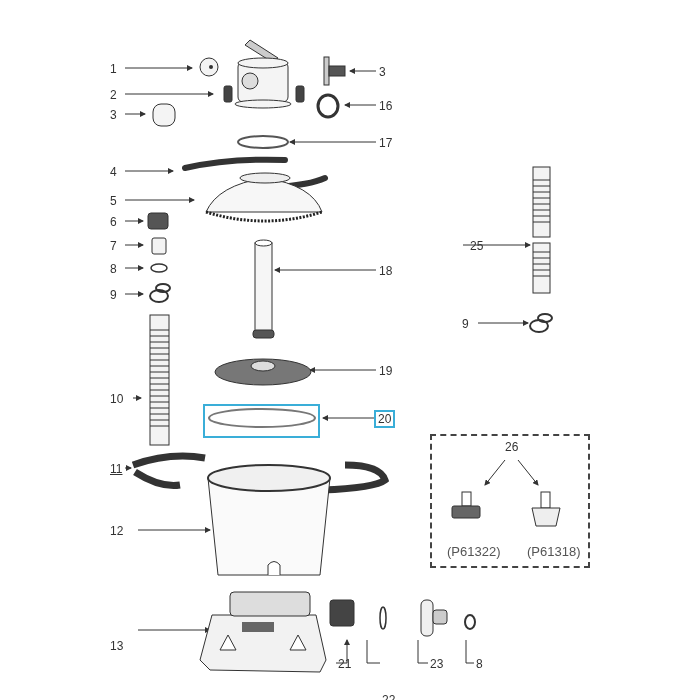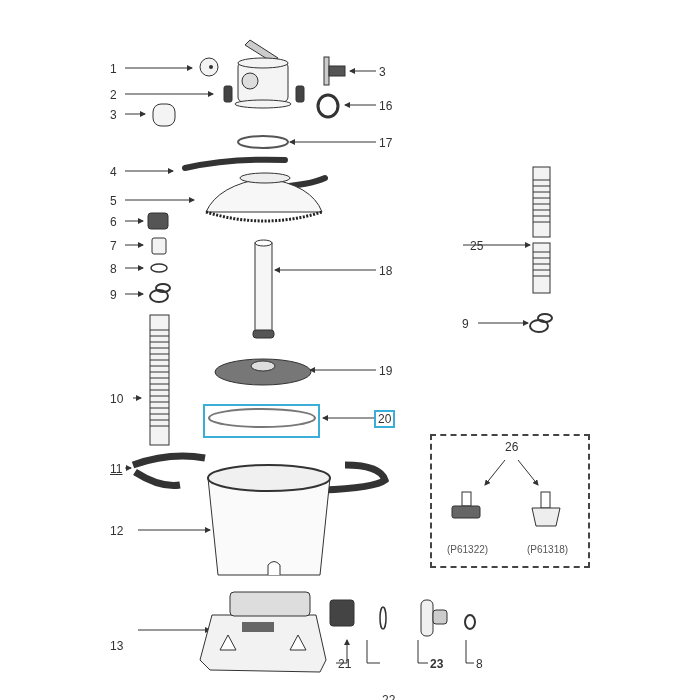--- a/index.html
+++ b/index.html
@@ -1,21 +1,21 @@
 <!DOCTYPE html>
 <html><head>
 <meta charset="utf-8">
 <style>
   html, body { margin:0; padding:0; background:#ffffff; }
   body { width:700px; height:700px; position:relative; overflow:hidden;
          font-family:"Liberation Sans", sans-serif; color:#333; }
   .lbl { position:absolute; font-size:12px; color:#333; line-height:14px; }
   .lbl-box { border:2px solid #3aaed8; padding:0 2px; }
   svg.dia { position:absolute; left:0; top:0; }
-  .partnum { position:absolute; font-size:10px; color:#555; }
+  .partnum { position:absolute; font-size:13px; color:#555; }
   .hl { position:absolute; border:2px solid #3aaed8; }
   .dash { position:absolute; border:2px dashed #444; }
 </style>
 </head>
 <body>
 
 <svg class="dia" width="700" height="700" viewBox="0 0 700 700">
   <defs>
     <marker id="ah" markerWidth="6" markerHeight="6" refX="5" refY="3" orient="auto">
       <path d="M0,0 L6,3 L0,6 z" fill="#333"></path>
@@ -190,20 +190,20 @@
 <span class="lbl" style="left:110px;top:524px;">12</span>
 <span class="lbl" style="left:110px;top:623px;margin-top:16px;">13</span>
 <span class="lbl" style="left:379px;top:65px;">3</span>
 <span class="lbl" style="left:379px;top:99px;">16</span>
 <span class="lbl" style="left:379px;top:136px;">17</span>
 <span class="lbl" style="left:379px;top:264px;">18</span>
 <span class="lbl" style="left:379px;top:364px;">19</span>
 <span class="lbl lbl-box" style="left:374px;top:410px;">20</span>
 <span class="lbl" style="left:338px;top:657px;">21</span>
 <span class="lbl" style="left:382px;top:657px;margin-top:36px;">22</span>
-<span class="lbl" style="left:430px;top:657px;font-weight:bold;">23</span>
+<span class="lbl" style="left:430px;top:657px;">23</span>
 <span class="lbl" style="left:476px;top:657px;">8</span>
 <span class="lbl" style="left:470px;top:239px;">25</span>
 <span class="lbl" style="left:462px;top:317px;">9</span>
 <span class="lbl" style="left:505px;top:440px;">26</span>
 
 <span class="partnum" style="left:447px;top:544px;">(P61322)</span>
 <span class="partnum" style="left:527px;top:544px;">(P61318)</span>
 
 </body></html>

